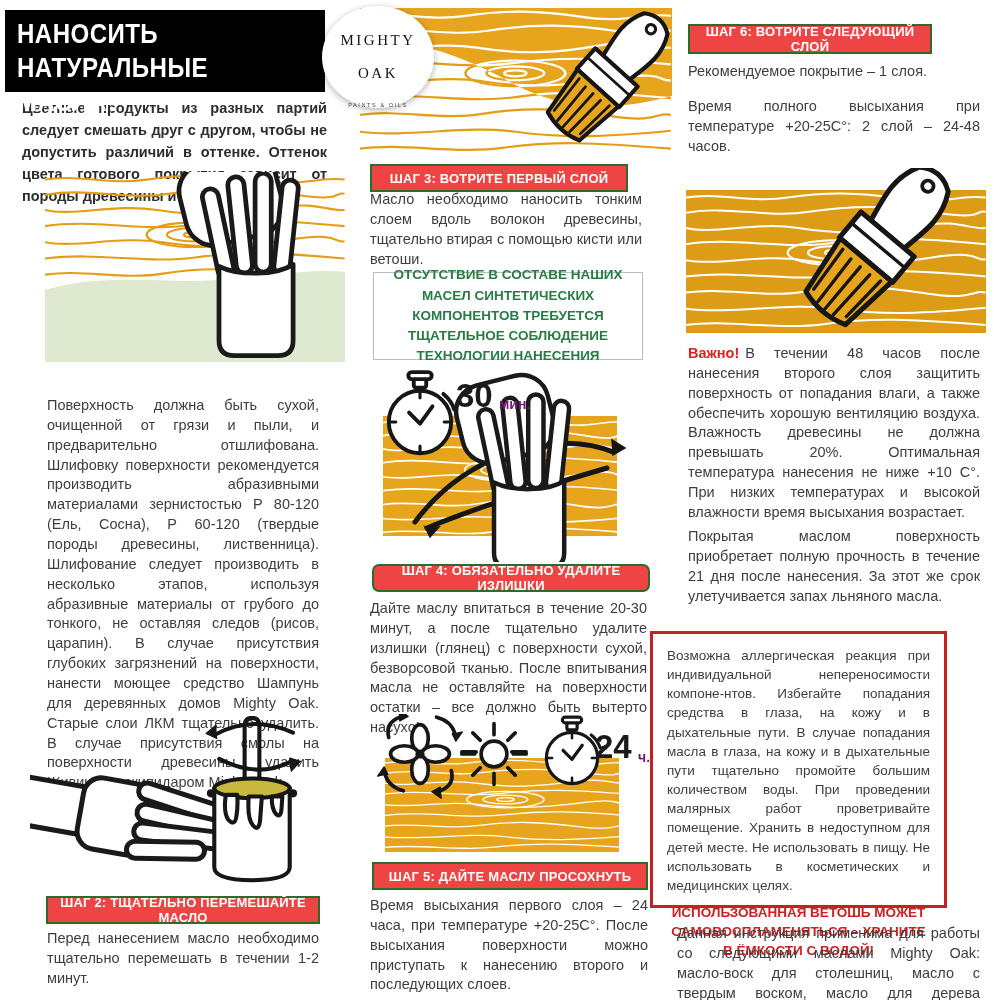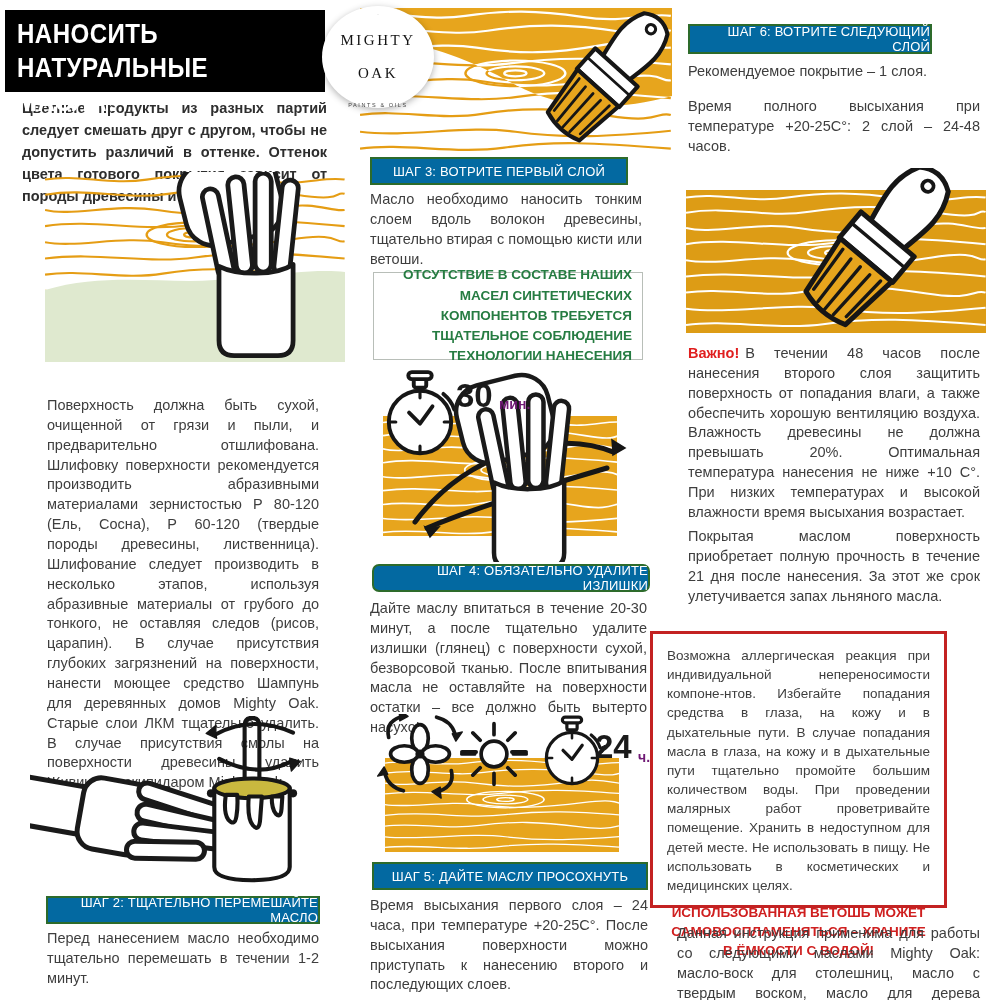--- a/index.html
+++ b/index.html
@@ -9,25 +9,25 @@
   p{margin:0;}
   .title-block{background:#000;color:#fff;z-index:1;display:flex;align-items:center;}
   .title-block h1{margin:0;padding:4px 0 4px 14px;font-size:28px;line-height:1.22;font-weight:bold;
         letter-spacing:.5px;transform:scaleX(.86);transform-origin:0 50%;white-space:pre-line;width:116%;}
   .logo{background:#fff;border-radius:50%;z-index:2;box-shadow:0 2px 7px rgba(0,0,0,.3);
         display:flex;flex-direction:column;align-items:center;justify-content:flex-start;}
   .logo-line1,.logo-line2{font-family:"Liberation Serif","DejaVu Serif",serif;color:#141414;
         font-size:15px;letter-spacing:2.5px;line-height:1.05;}
   .logo-sub{font-size:5.5px;letter-spacing:1.6px;color:#444;margin-top:2px;}
   .intro{font-weight:bold;font-size:14.5px;line-height:1.52;color:#2e2e2e;text-align:justify;}
-  .badge{background:#0369a1;border:2px solid #2d6b2b;color:#fff;font-weight:normal;font-size:13px;
-        text-align:right;display:flex;align-items:center;justify-content:center;letter-spacing:.2px;}
+  .badge{background:#ef4444;border:2px solid #2d6b2b;color:#fff;font-weight:bold;font-size:13px;
+        text-align:center;display:flex;align-items:center;justify-content:center;letter-spacing:.2px;}
   .para{font-size:14.5px;line-height:1.37;color:#3e3e3e;text-align:justify;}
   .note-green{border:1.5px solid #b8beb8;color:#267c42;font-weight:bold;font-size:13.5px;line-height:1.5;
-        text-align:right;display:flex;align-items:center;justify-content:center;padding:6px 10px;box-sizing:border-box;}
+        text-align:center;display:flex;align-items:center;justify-content:center;padding:6px 10px;box-sizing:border-box;}
   .red-label{color:#e01f1f;font-weight:bold;margin-right:6px;}
   .red-box{border:3px solid #c32222;padding:12px 14px;box-sizing:border-box;}
   .red-box .safety{font-size:13.5px;line-height:1.42;color:#3e3e3e;text-align:justify;}
   .red-box .flammable{font-size:13.5px;line-height:1.4;font-weight:bold;color:#cf1f1f;text-align:center;margin-top:9px;}
   .timer-num{font-size:33px;font-weight:bold;color:#1a1a1a;line-height:1;z-index:3;}
   .timer-unit{font-size:14px;font-weight:bold;color:#701a75;line-height:1;z-index:3;}
   svg{display:block;}
 </style>
 </head>
 <body>
@@ -190,21 +190,21 @@
         <use href="#grain" transform="scale(1.11,0.99)" stroke="#e59d14" stroke-width="2.2"></use>
       </g>
       <path d="M0,0 L312,0 L312,88 C240,108 190,96 150,74 C118,56 80,40 40,34 C20,30 6,18 0,10 Z" fill="#e7a51d"></path>
       <g clip-path="url(#c3)">
         <use href="#grain" transform="scale(1.11,0.99)" stroke="#fff" stroke-width="2.2"></use>
       </g>
       <use href="#brush" transform="translate(238,80) rotate(42) scale(0.92)"></use>
     </svg>
   </div>
 
-  <div class="abs badge" style="left:370px;top:157px;width:254px;height:24px;">
+  <div class="abs badge" style="left:370px;top:164px;width:254px;height:24px;">
     <span>ШАГ 3: ВОТРИТЕ ПЕРВЫЙ СЛОЙ</span>
   </div>
 
   <p class="abs para" style="left:370px;top:190px;width:272px;">Масло необходимо наносить тонким слоем вдоль волокон древесины, тщательно втирая с помощью кисти или ветоши.</p>
 
   <div class="abs note-green" style="left:373px;top:272px;width:270px;height:88px;">
     <span>ОТСУТСТВИЕ В СОСТАВЕ НАШИХ МАСЕЛ СИНТЕТИЧЕСКИХ КОМПОНЕНТОВ ТРЕБУЕТСЯ ТЩАТЕЛЬНОЕ СОБЛЮДЕНИЕ ТЕХНОЛОГИИ НАНЕСЕНИЯ</span>
   </div>
 
   <div class="abs" style="left:375px;top:370px;width:285px;height:192px;">

